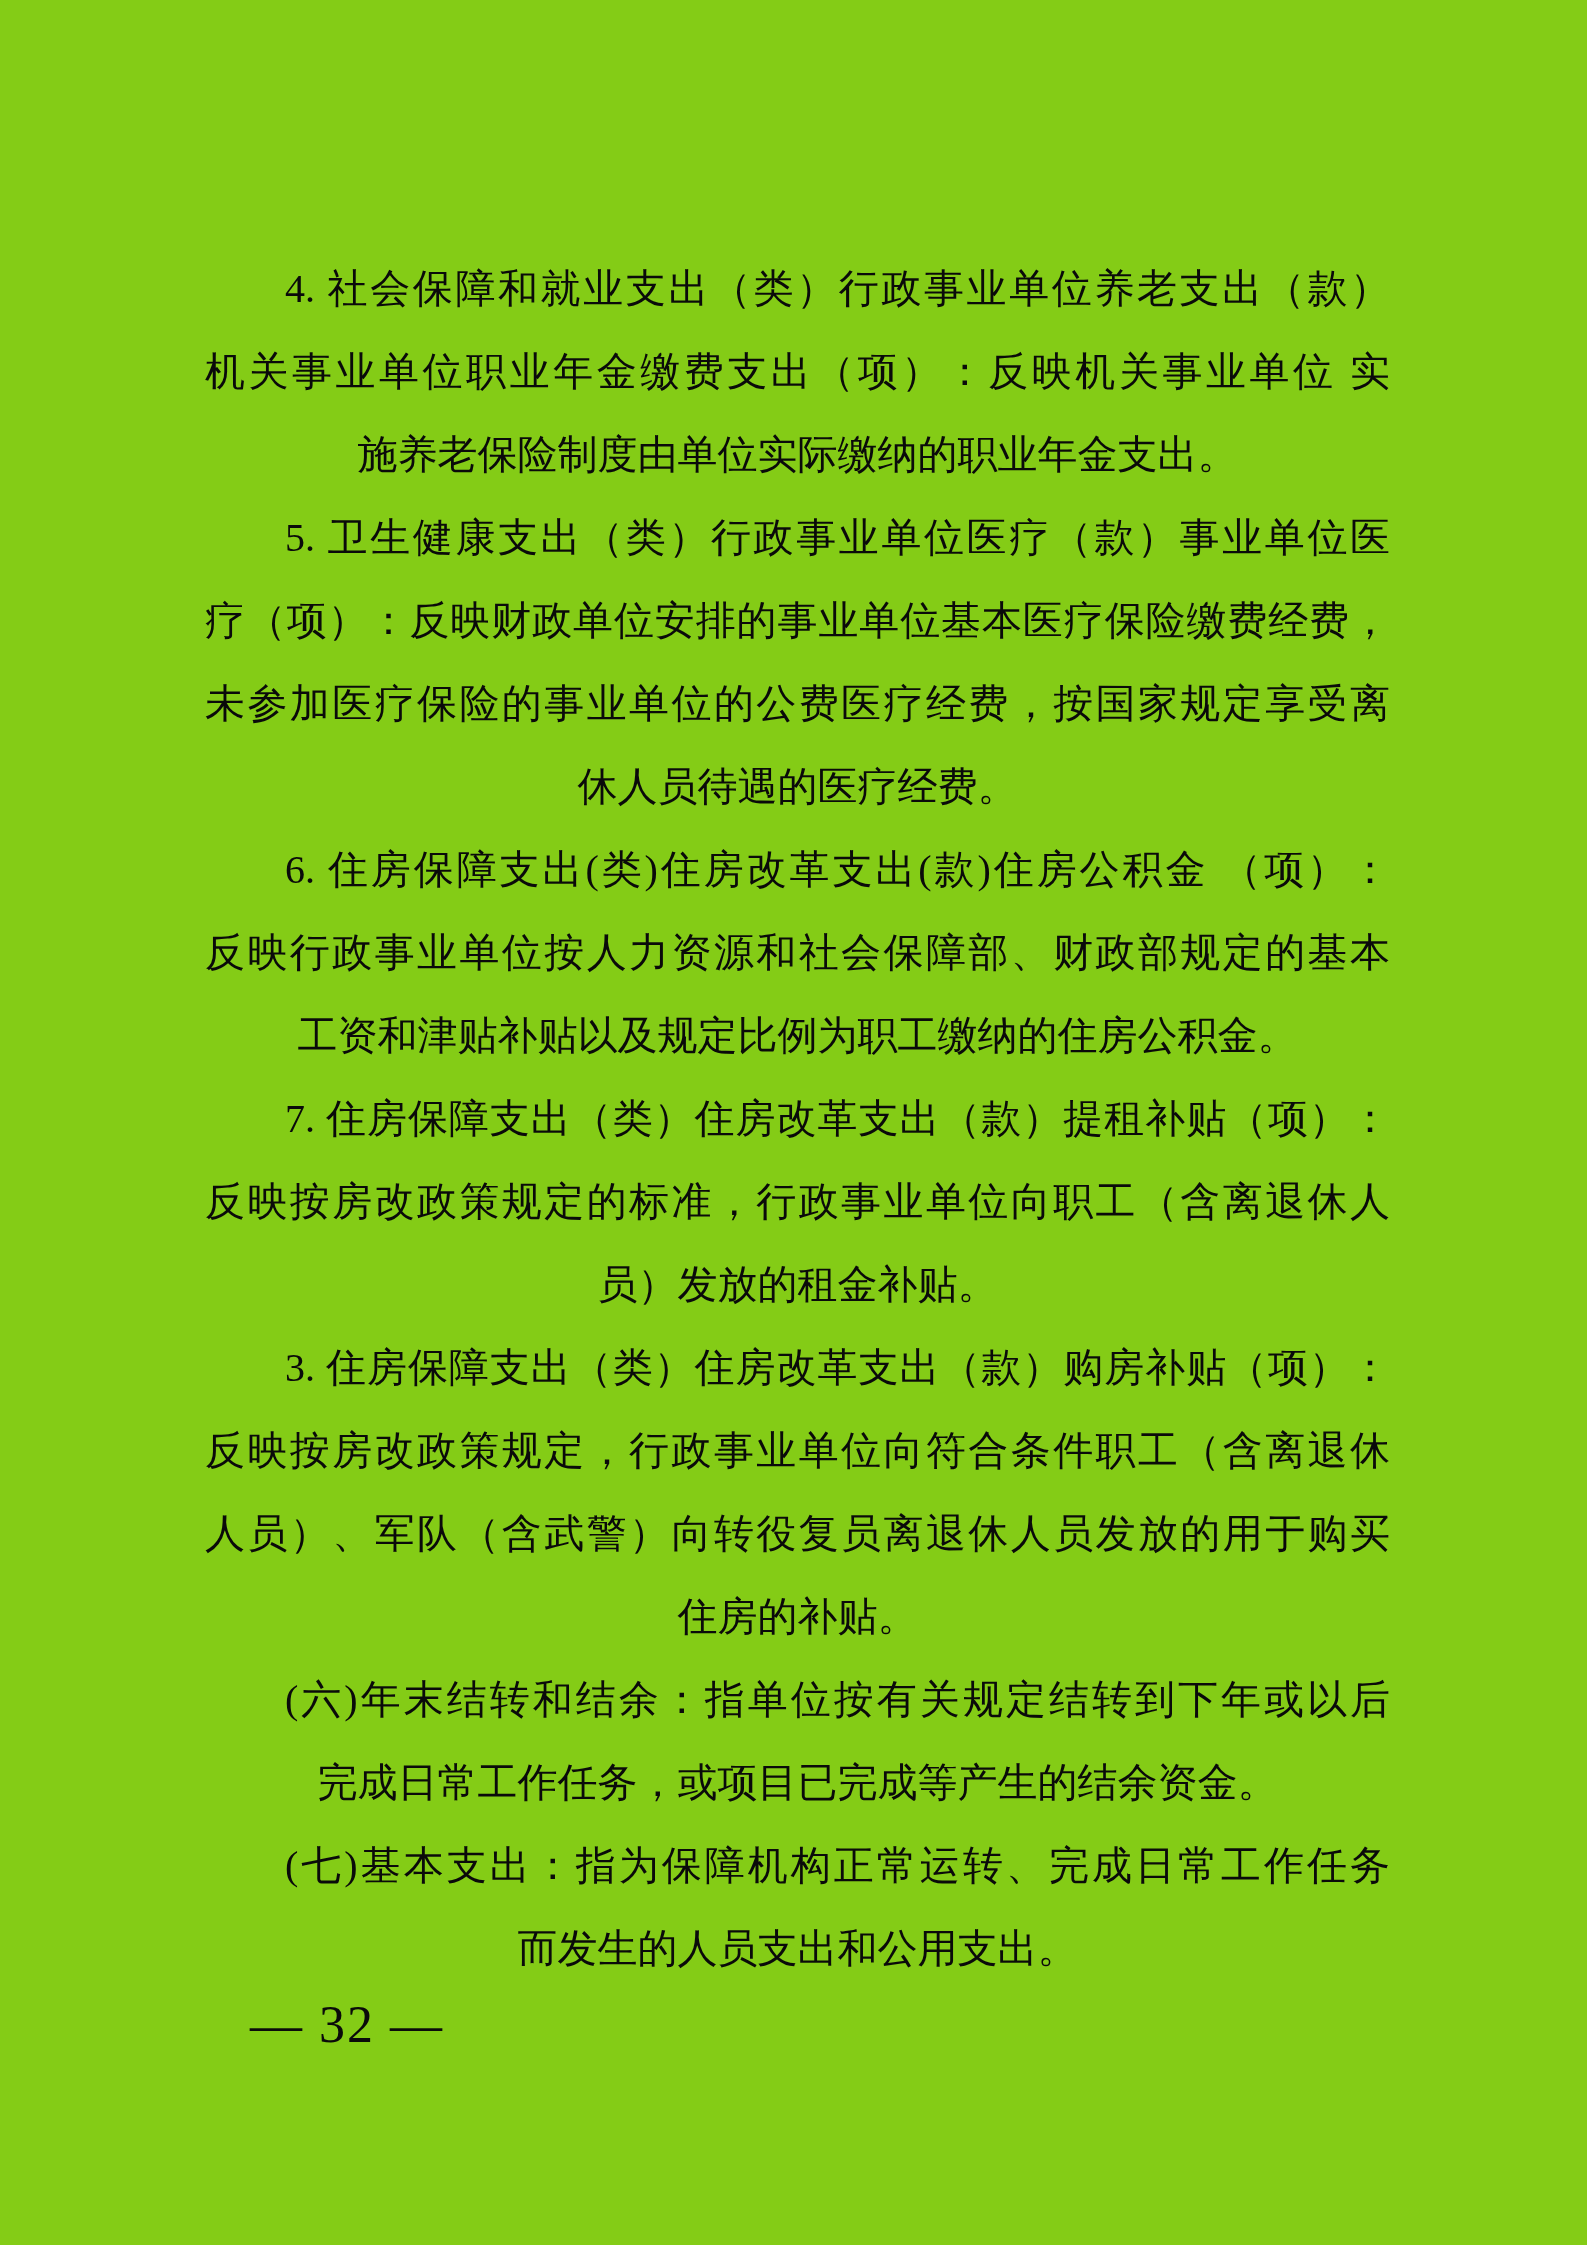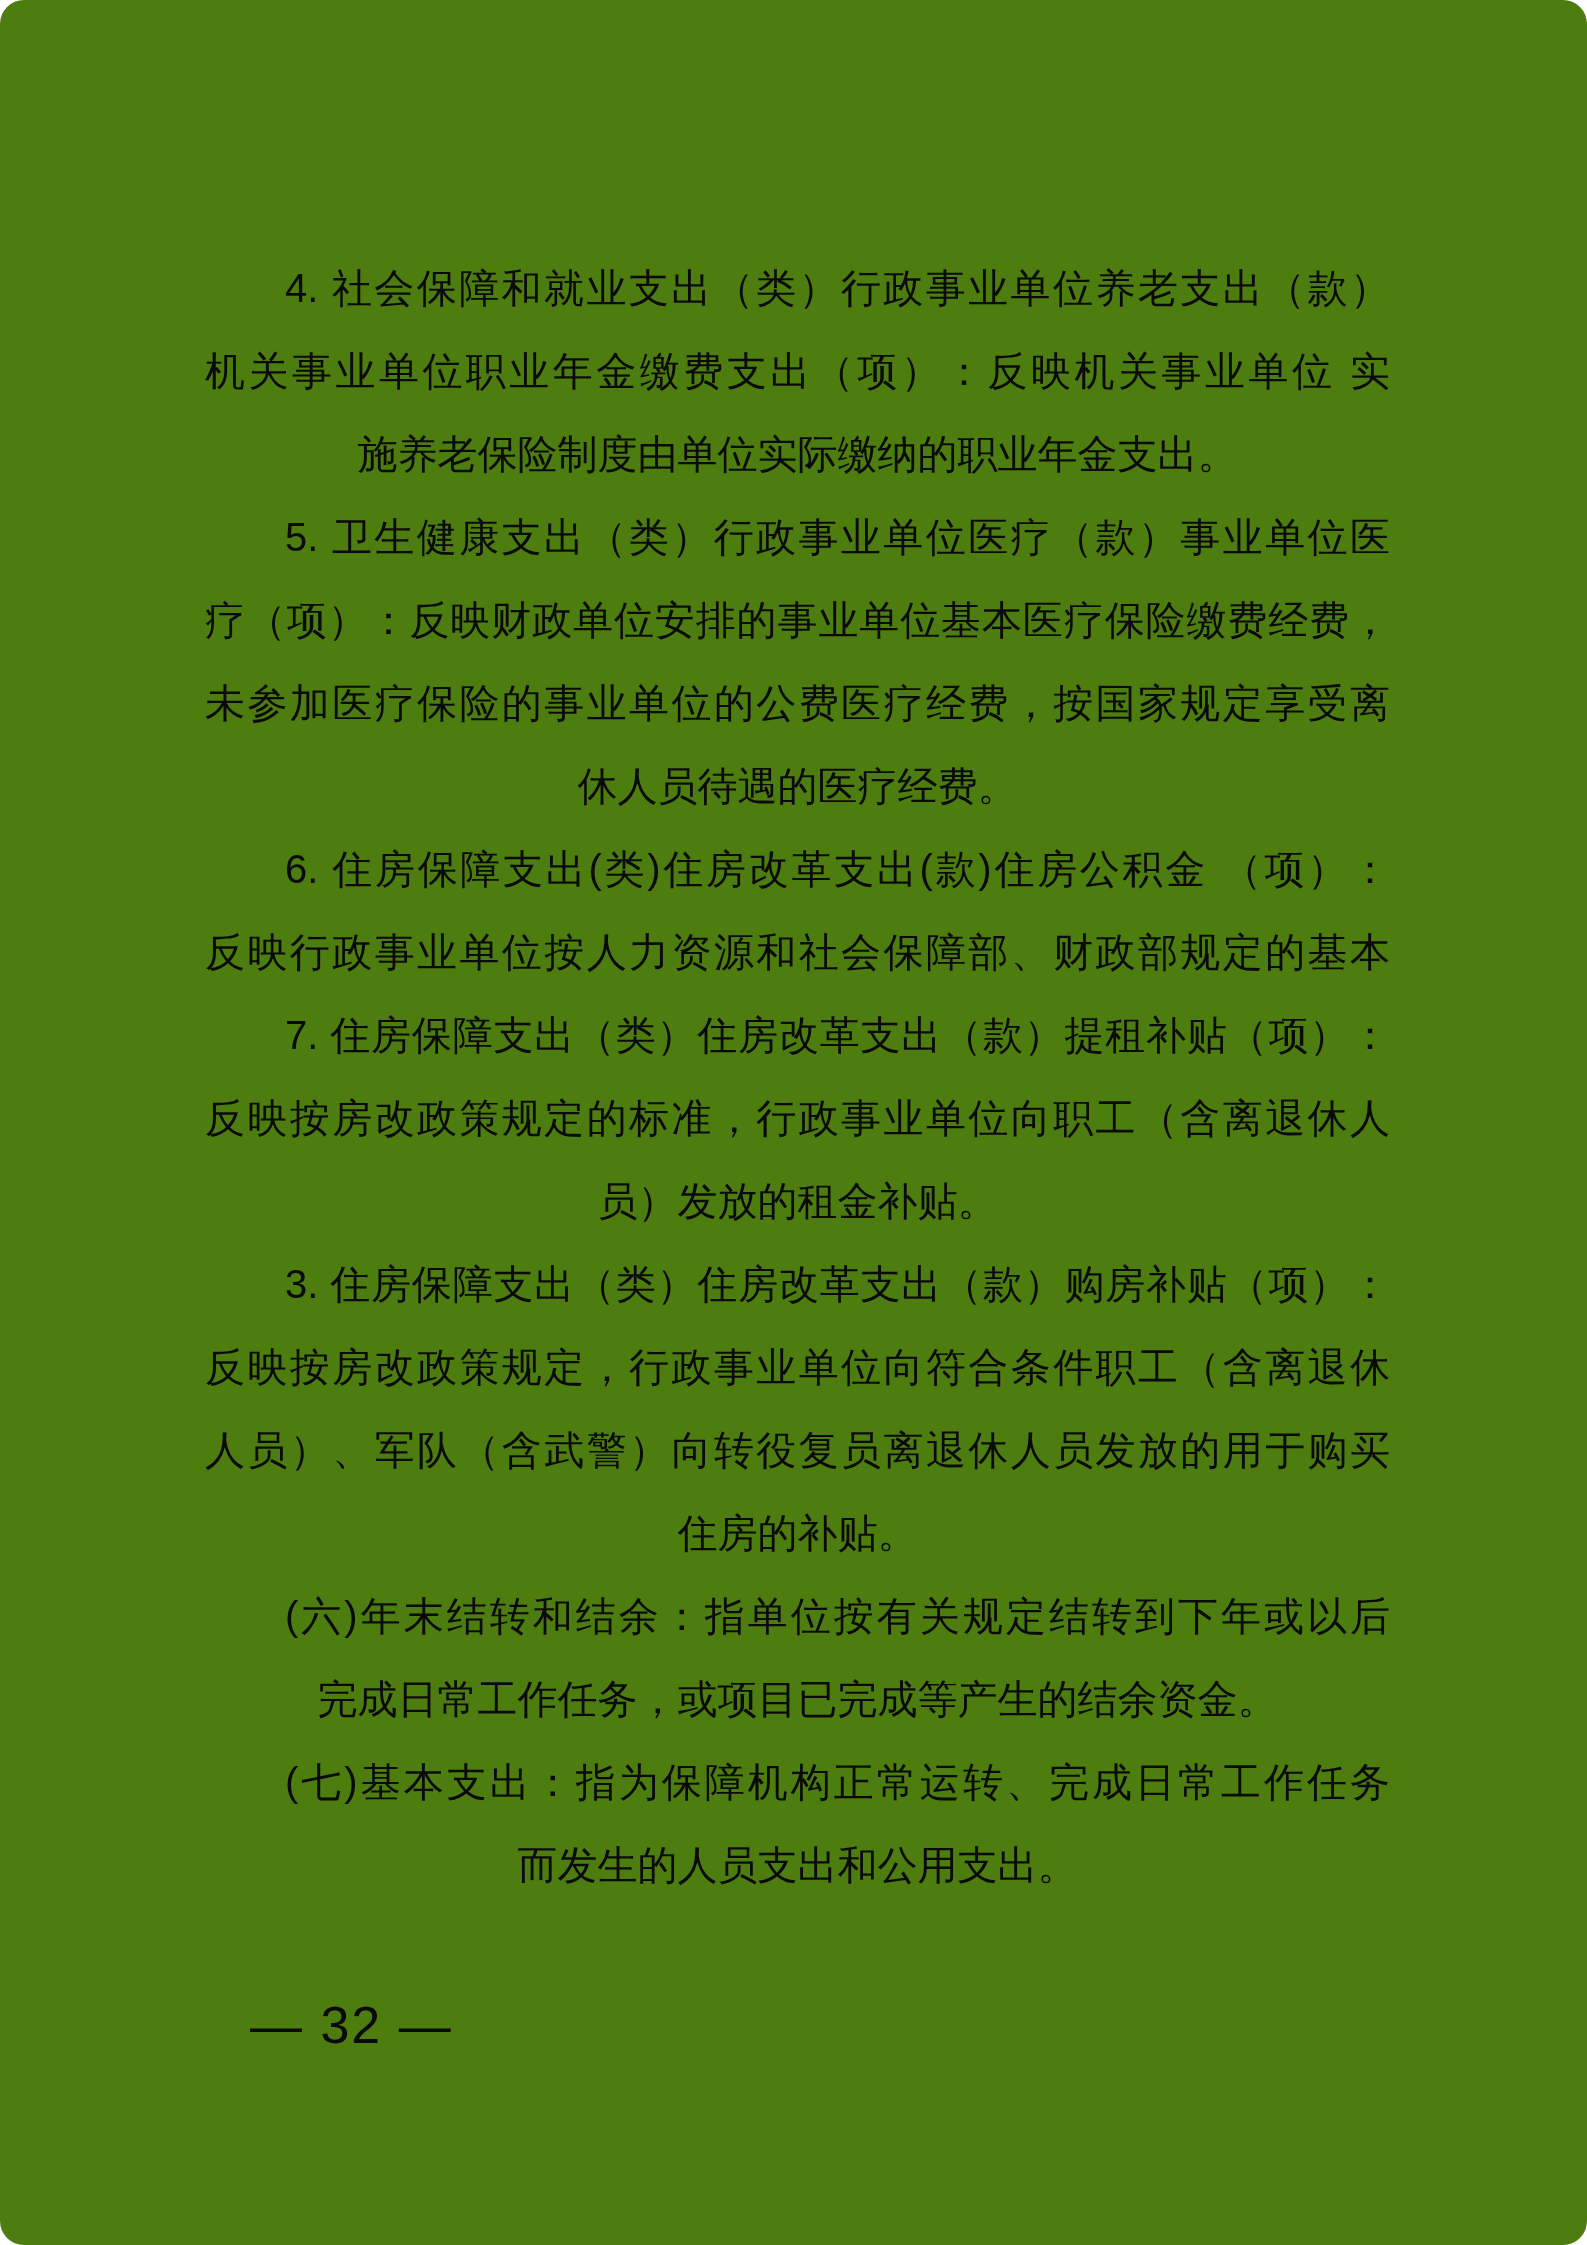--- a/index.html
+++ b/index.html
@@ -4,25 +4,24 @@
 <style>
   html, body {
     margin: 0;
     padding: 0;
     background: #ffffff;
   }
   .page {
     position: relative;
     width: 1587px;
     height: 2245px;
-    background: #4d7c0f;
+    background: #84cc16;
     color: #000000;
-    font-family: Liberation Sans, sans-serif;
+    font-family: Liberation Serif, serif;
     overflow: hidden;
-    border-radius: 24px;
   }
   .content {
     position: absolute;
     left: 205px;
     top: 247px;
     width: 1185px;
   }
   .line {
     height: 83px;
     line-height: 83px;
@@ -58,20 +57,21 @@
   <div class="content">
     <div class="line indent justify">4. 社会保障和就业支出（类）行政事业单位养老支出（款）</div>
     <div class="line justify">机关事业单位职业年金缴费支出（项）：反映机关事业单位 实</div>
     <div class="line">施养老保险制度由单位实际缴纳的职业年金支出。</div>
     <div class="line indent justify">5. 卫生健康支出（类）行政事业单位医疗（款）事业单位医</div>
     <div class="line justify">疗（项）：反映财政单位安排的事业单位基本医疗保险缴费经费，</div>
     <div class="line justify">未参加医疗保险的事业单位的公费医疗经费，按国家规定享受离</div>
     <div class="line">休人员待遇的医疗经费。</div>
     <div class="line indent justify">6. 住房保障支出(类)住房改革支出(款)住房公积金 （项）：</div>
     <div class="line justify">反映行政事业单位按人力资源和社会保障部、财政部规定的基本</div>
+    <div class="line">工资和津贴补贴以及规定比例为职工缴纳的住房公积金。</div>
     <div class="line indent justify">7. 住房保障支出（类）住房改革支出（款）提租补贴（项）：</div>
     <div class="line justify">反映按房改政策规定的标准，行政事业单位向职工（含离退休人</div>
     <div class="line">员）发放的租金补贴。</div>
     <div class="line indent justify">3. 住房保障支出（类）住房改革支出（款）购房补贴（项）：</div>
     <div class="line justify">反映按房改政策规定，行政事业单位向符合条件职工（含离退休</div>
     <div class="line justify">人员）、军队（含武警）向转役复员离退休人员发放的用于购买</div>
     <div class="line">住房的补贴。</div>
     <div class="line indent justify">(六)年末结转和结余：指单位按有关规定结转到下年或以后</div>
     <div class="line">完成日常工作任务，或项目已完成等产生的结余资金。</div>
     <div class="line indent justify">(七)基本支出：指为保障机构正常运转、完成日常工作任务</div>

